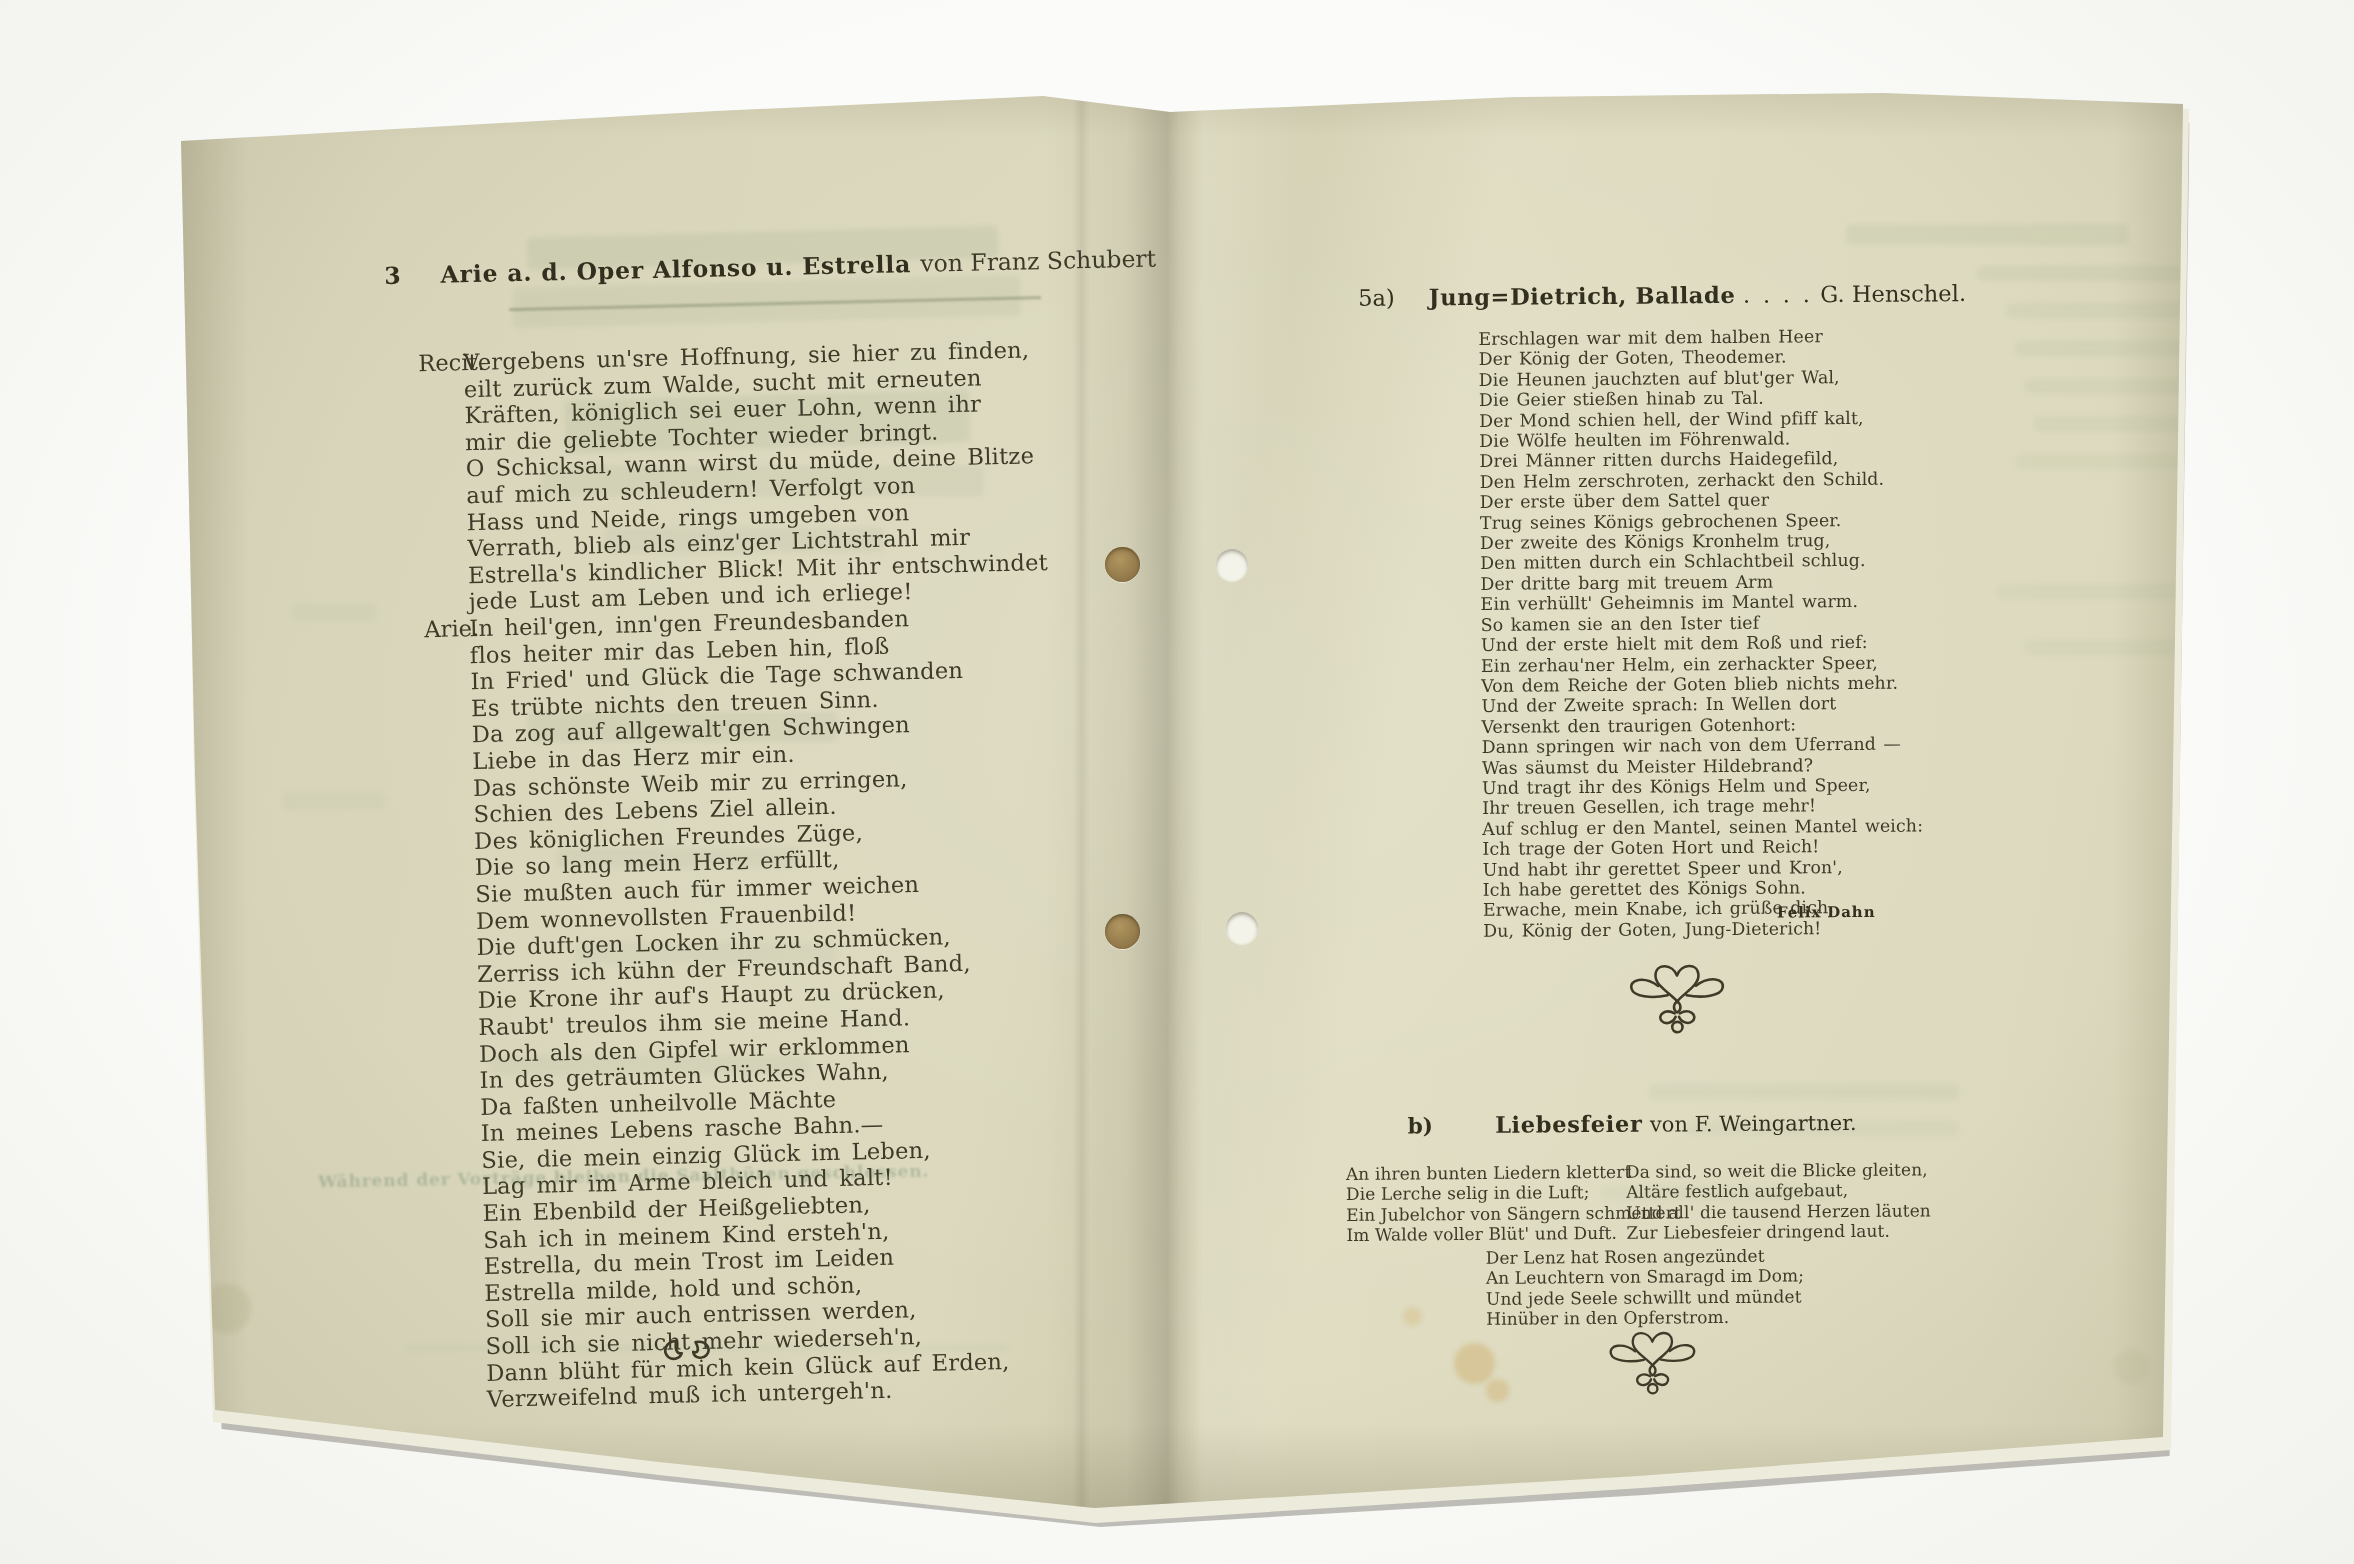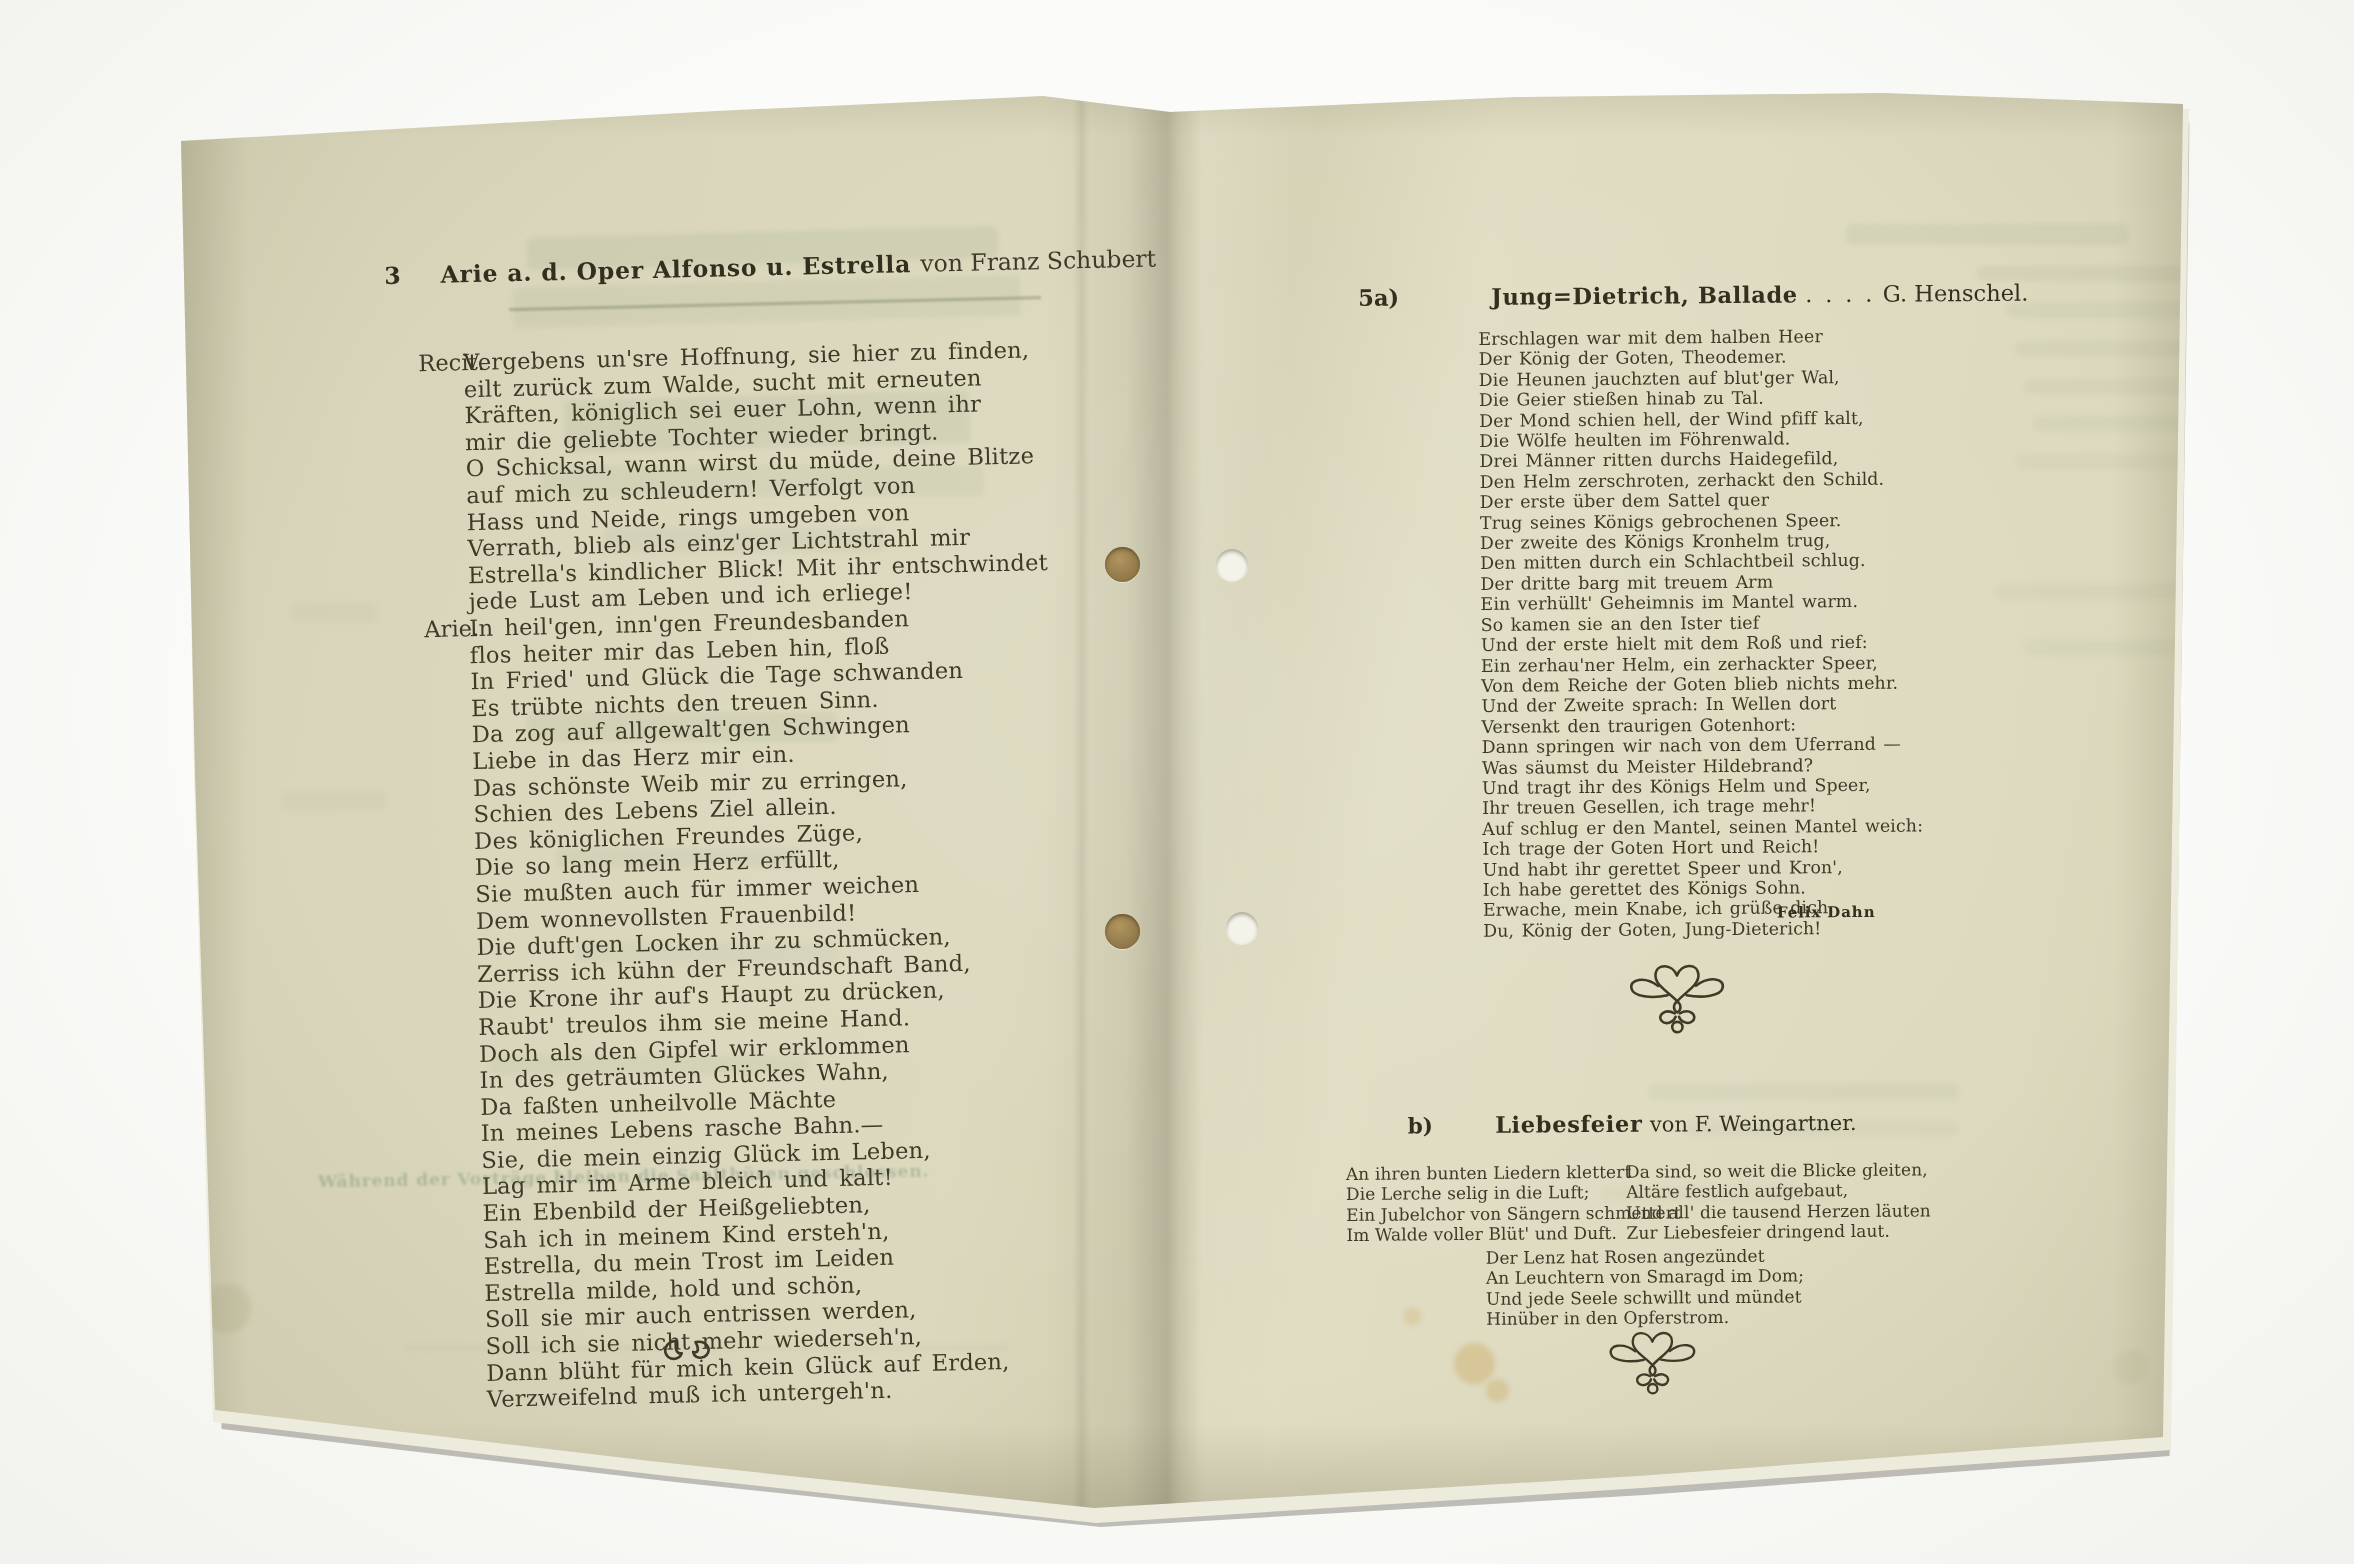--- a/index.html
+++ b/index.html
@@ -55,21 +55,21 @@
   .lp-rule{position:absolute;left:124px;top:49px;width:532px;height:2.8px;background:rgba(85,100,70,0.35);filter:blur(0.9px);}
   .lp-label{position:absolute;left:32px;font-size:22.6px;white-space:nowrap;}
   .lp-label-recit{top:89px;}
   .lp-label-arie{top:355px;}
   .lp-poem{position:absolute;left:77px;font-size:22.6px;line-height:26.6px;white-space:nowrap;word-spacing:3.8px;letter-spacing:0.2px;}
   .lp-recit{top:89px;}
   .lp-arie{top:355px;}
 
   .rp{position:absolute;left:1337px;top:281px;width:923px;transform:rotate(-0.45deg);transform-origin:0 0;}
   .rp-header{position:absolute;left:21px;top:3.8px;white-space:nowrap;font-size:22.6px;color:#332f1e;}
-  .rp-num{font-weight:bold;margin-right:92px;}
+  .rp-num{font-weight:normal;margin-right:34px;}
   .rp-title{font-weight:bold;letter-spacing:0.6px;}
   .rp-dots{margin:0 7.5px;letter-spacing:2.8px;}
   .rp-composer{font-weight:normal;}
   .rp-ballad{position:absolute;left:141px;top:49px;font-size:17.4px;line-height:20.4px;white-space:nowrap;letter-spacing:0.1px;word-spacing:1.9px;}
   .rp-poet{position:absolute;left:435px;top:626px;font-size:15px;font-weight:bold;letter-spacing:0.9px;white-space:nowrap;color:#332f1e;}
   .rp-header-b{position:absolute;left:64px;top:832px;white-space:nowrap;font-size:21.7px;color:#332f1e;}
   .rp-num-b{font-weight:bold;margin-right:62px;}
   .rp-title-b{font-weight:bold;letter-spacing:0.6px;font-size:22.6px;}
   .rp-byline-b{font-weight:normal;margin-left:7.5px;font-size:21px;}
   .stanza{position:absolute;font-size:17px;line-height:20.4px;white-space:nowrap;letter-spacing:0.1px;}

